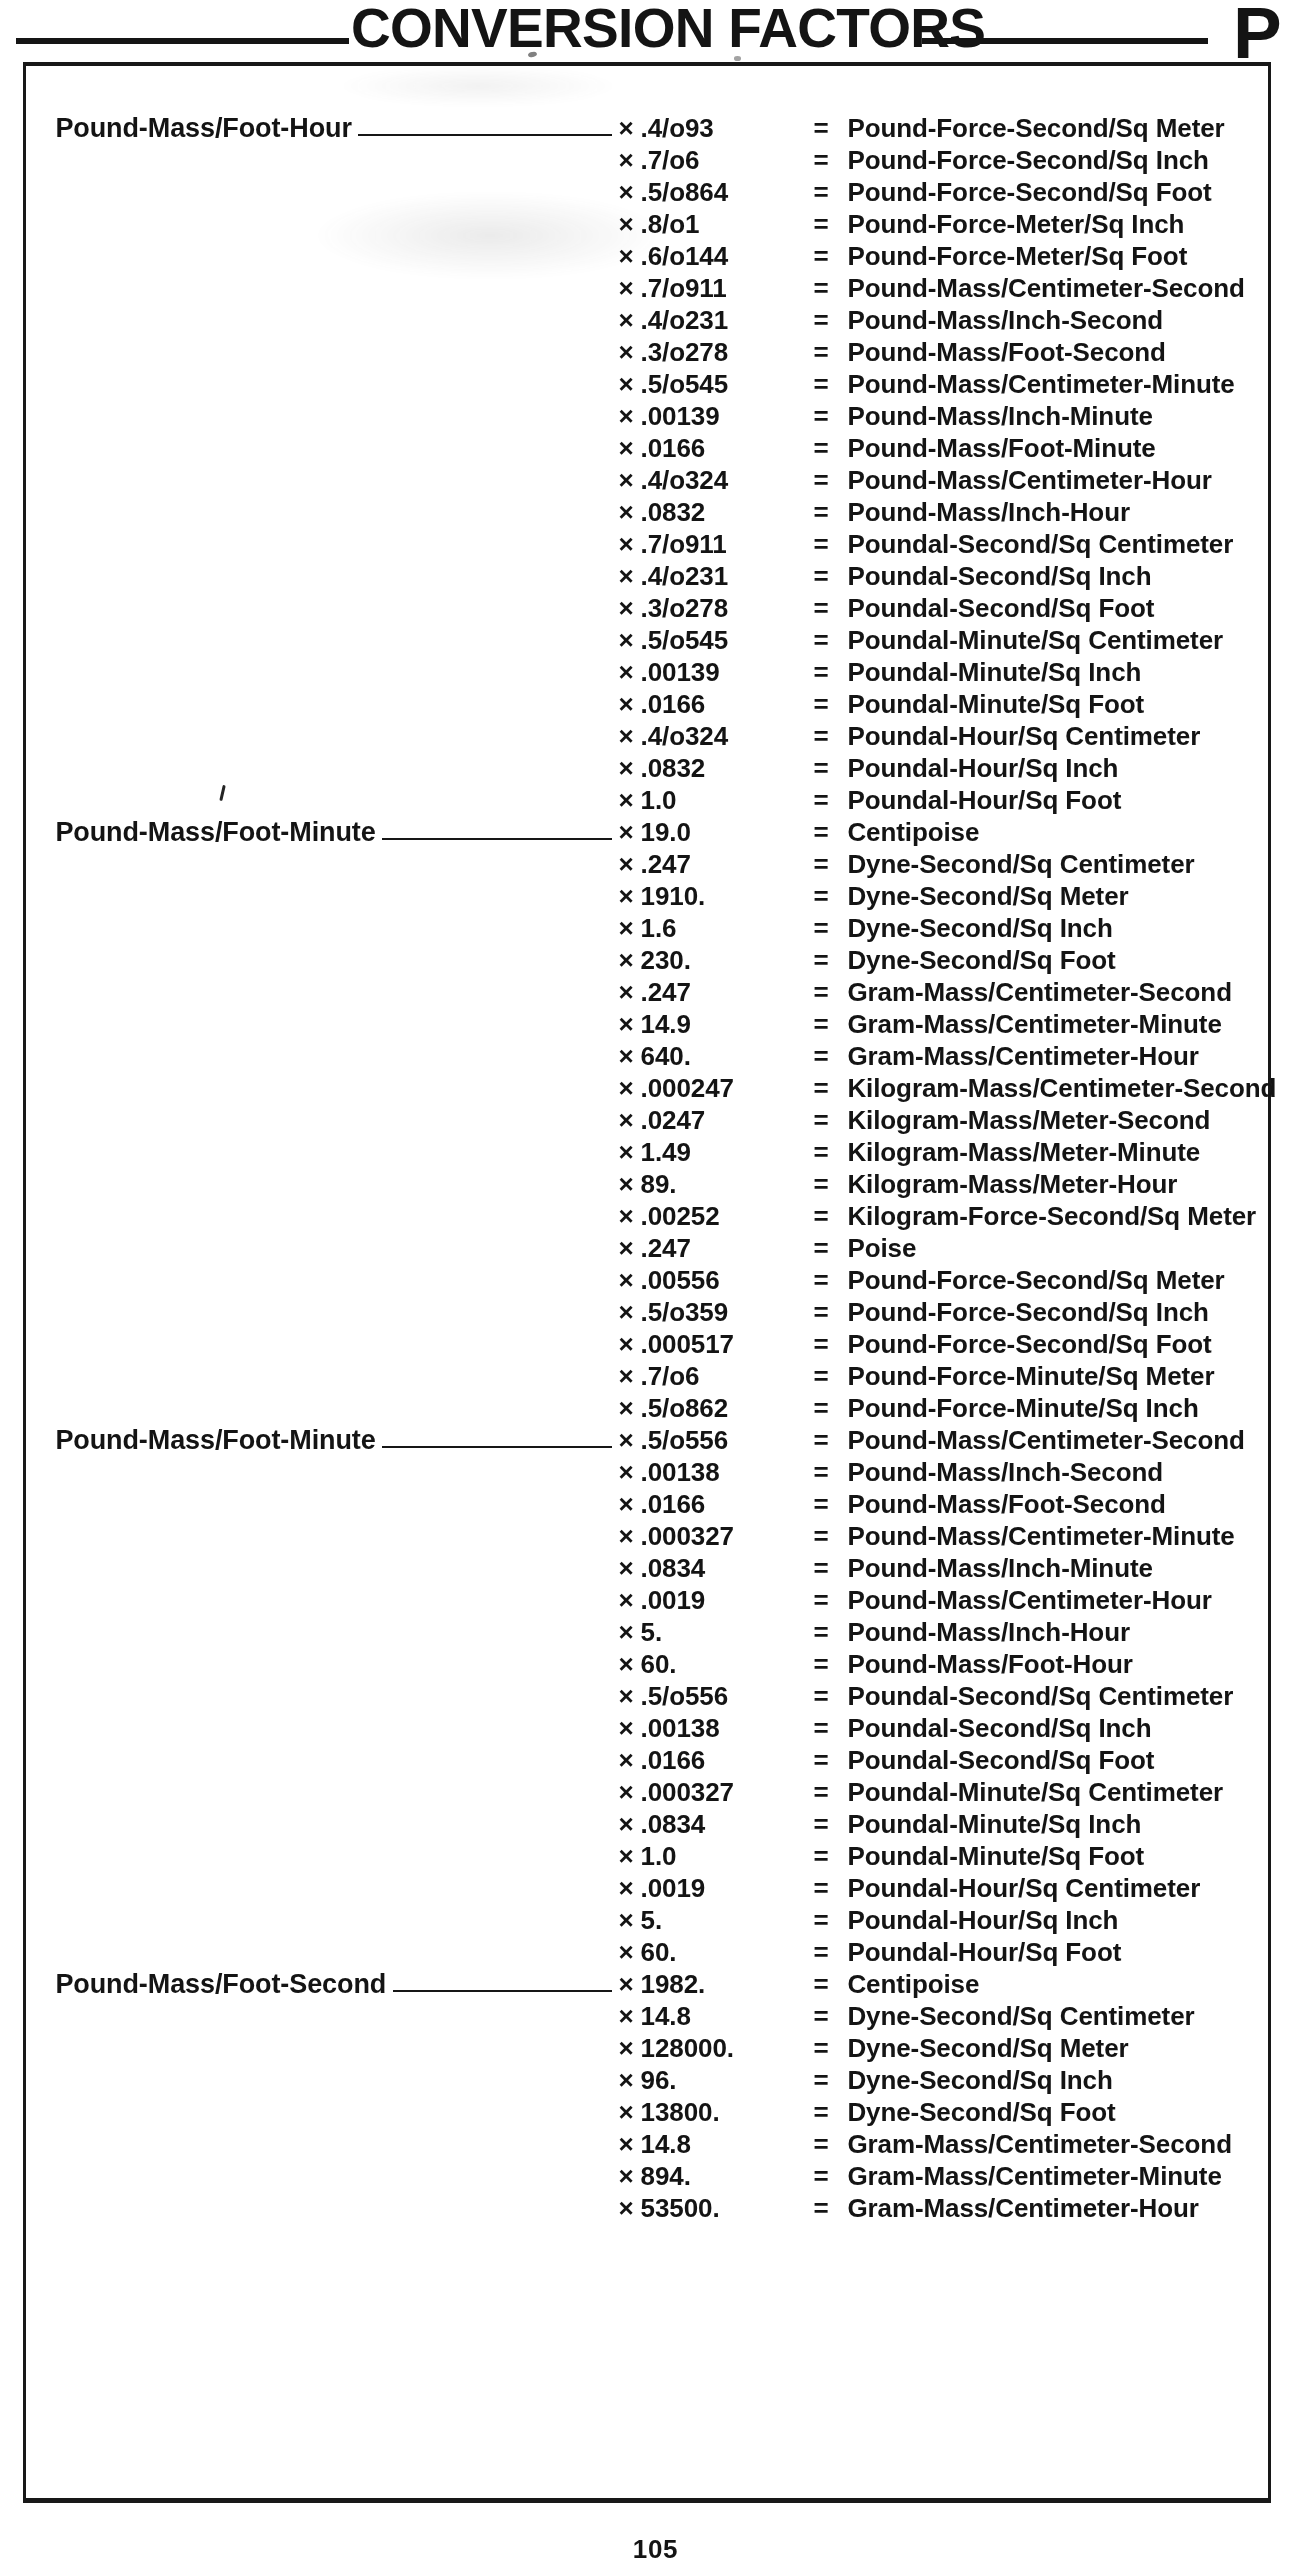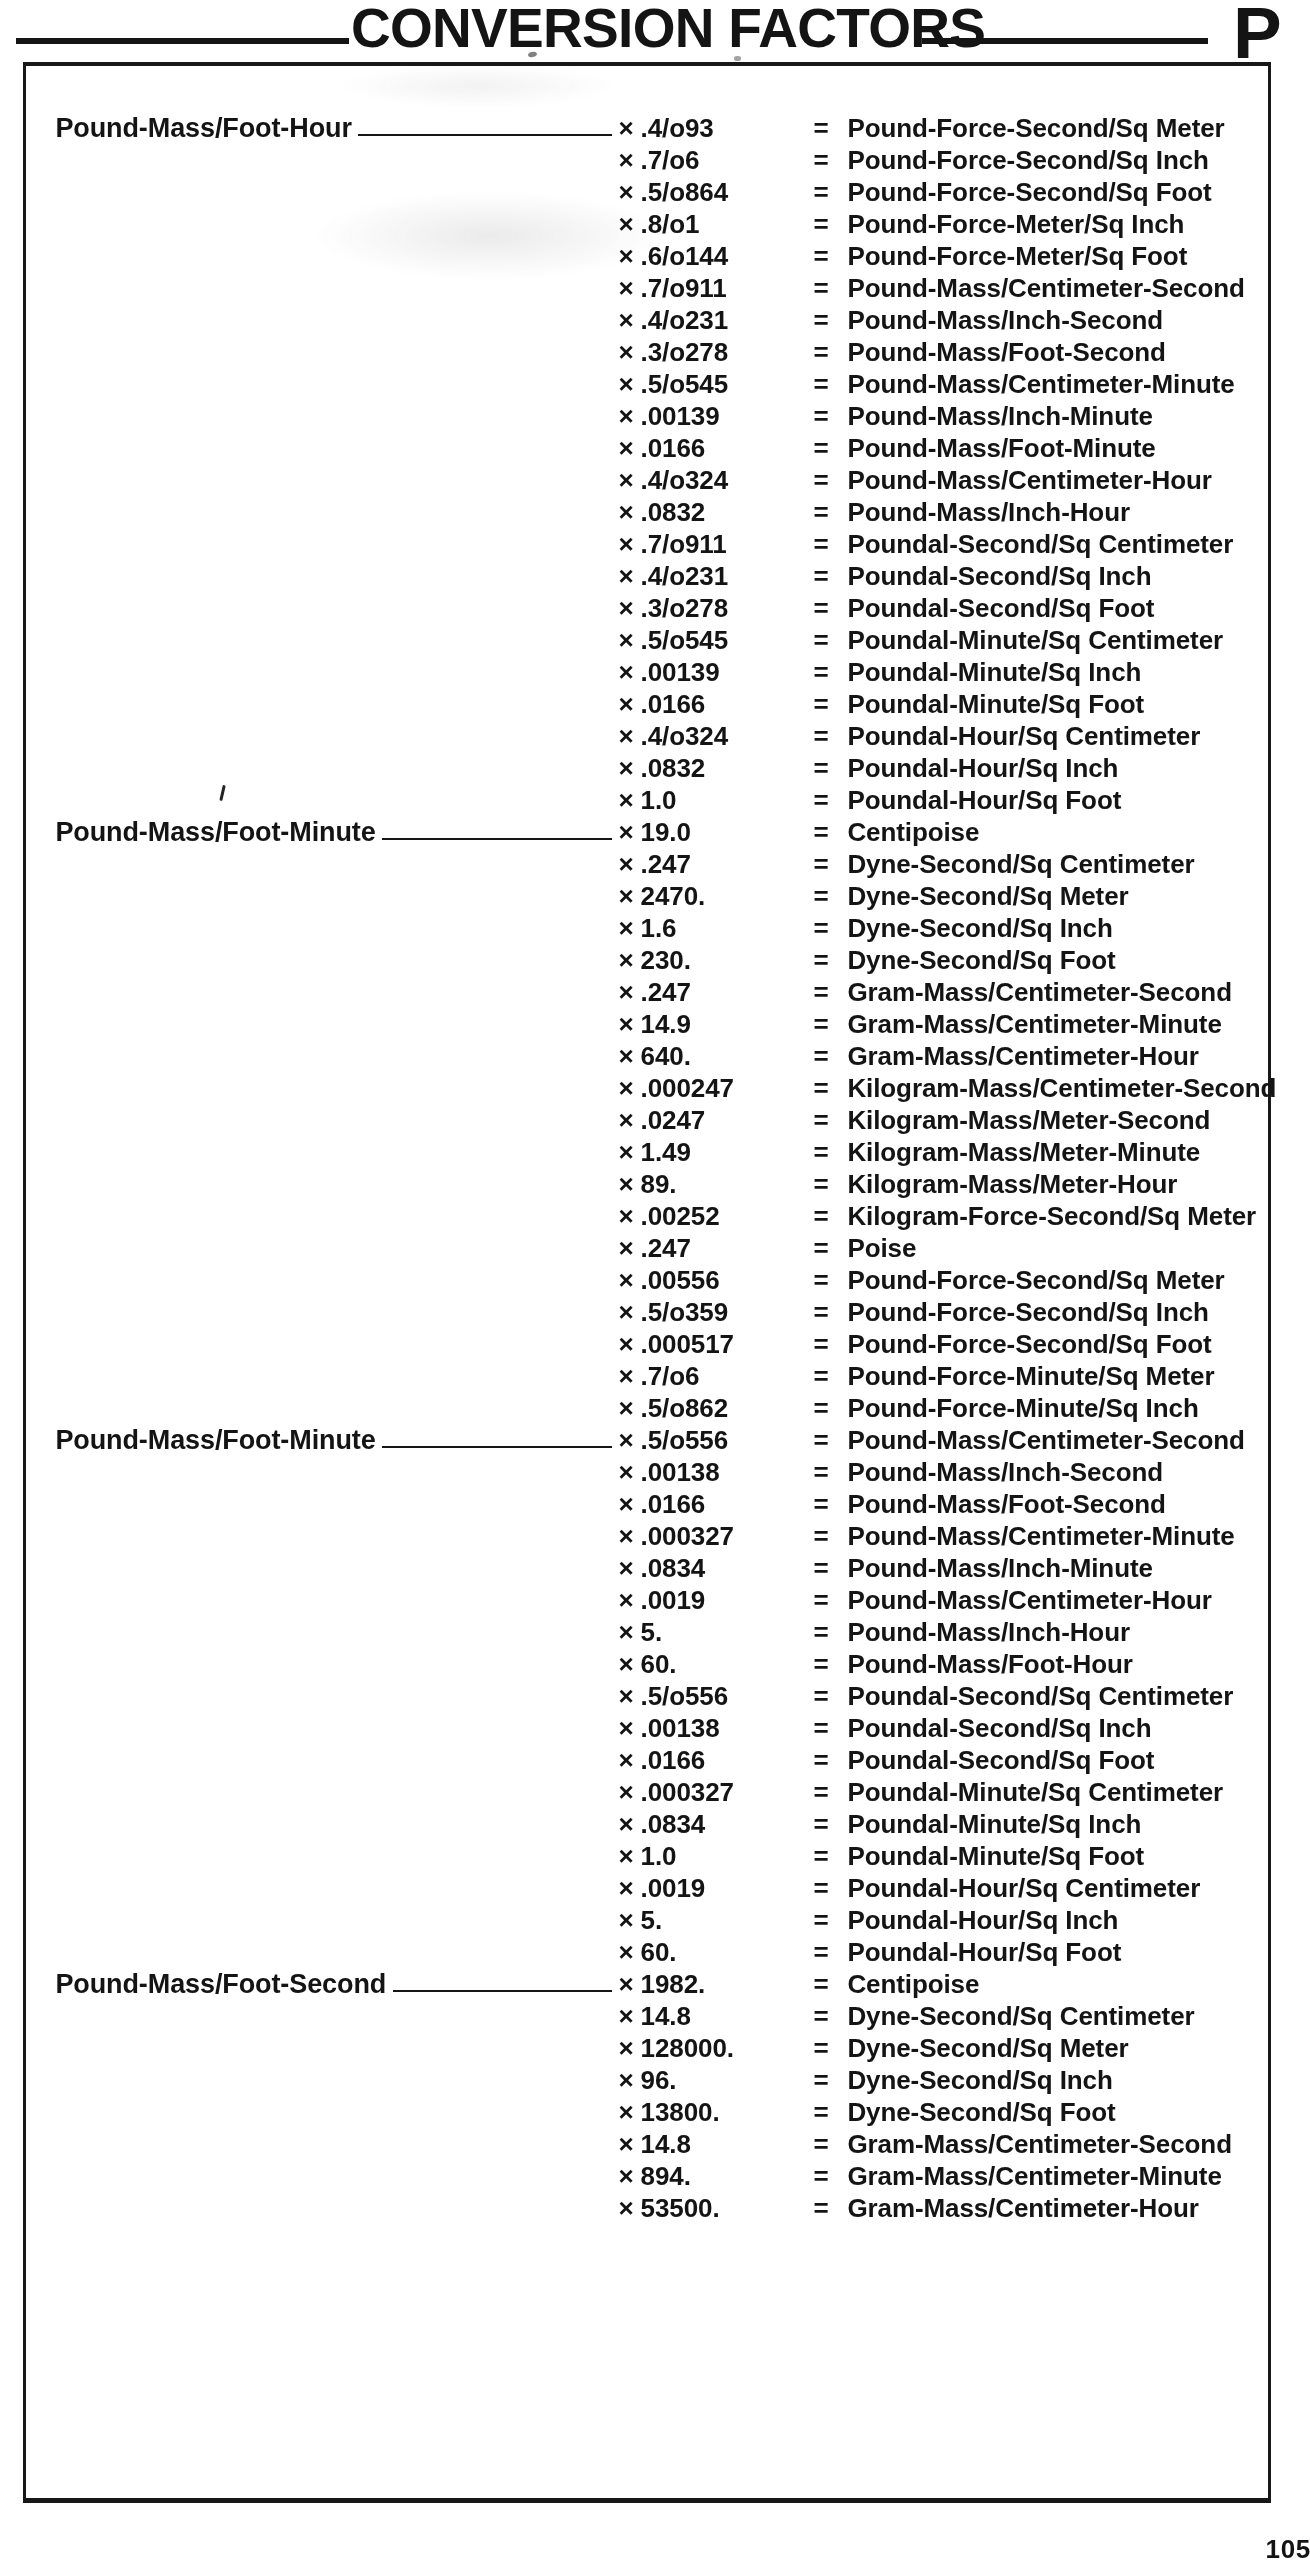--- a/index.html
+++ b/index.html
@@ -81,21 +81,21 @@
   }
   .cell-factor { flex: none; width: 195px; }
   .cell-eq     { flex: none; width: 34px; }
   .cell-result { flex: 1; }
 
   
   .page-number {
     position: absolute;
     left: 0; top: 2534px;
     width: 100%;
-    text-align: right;
+    text-align: center;
     font-size: 26px;
     font-weight: bold;
     letter-spacing: 0.7px;
   }
 
   
   .artifact { position: absolute; pointer-events: none; }
   .smudge-a {
     left: 306px; top: 186px; width: 364px; height: 91px;
     background: radial-gradient(ellipse at center, rgba(70,70,70,0.11), rgba(0,0,0,0) 68%);
@@ -376,21 +376,21 @@
     <div class="cell-factor">× .247</div>
     <div class="cell-eq">=</div>
     <div class="cell-result">Dyne-Second/Sq Centimeter</div>
   </div>
 
   <div class="row">
     <div class="cell-label">
       
       
     </div>
-    <div class="cell-factor">× 2470.</div>
+    <div class="cell-factor">× 1910.</div>
     <div class="cell-eq">=</div>
     <div class="cell-result">Dyne-Second/Sq Meter</div>
   </div>
 
   <div class="row">
     <div class="cell-label">
       
       
     </div>
     <div class="cell-factor">× 1.6</div>

